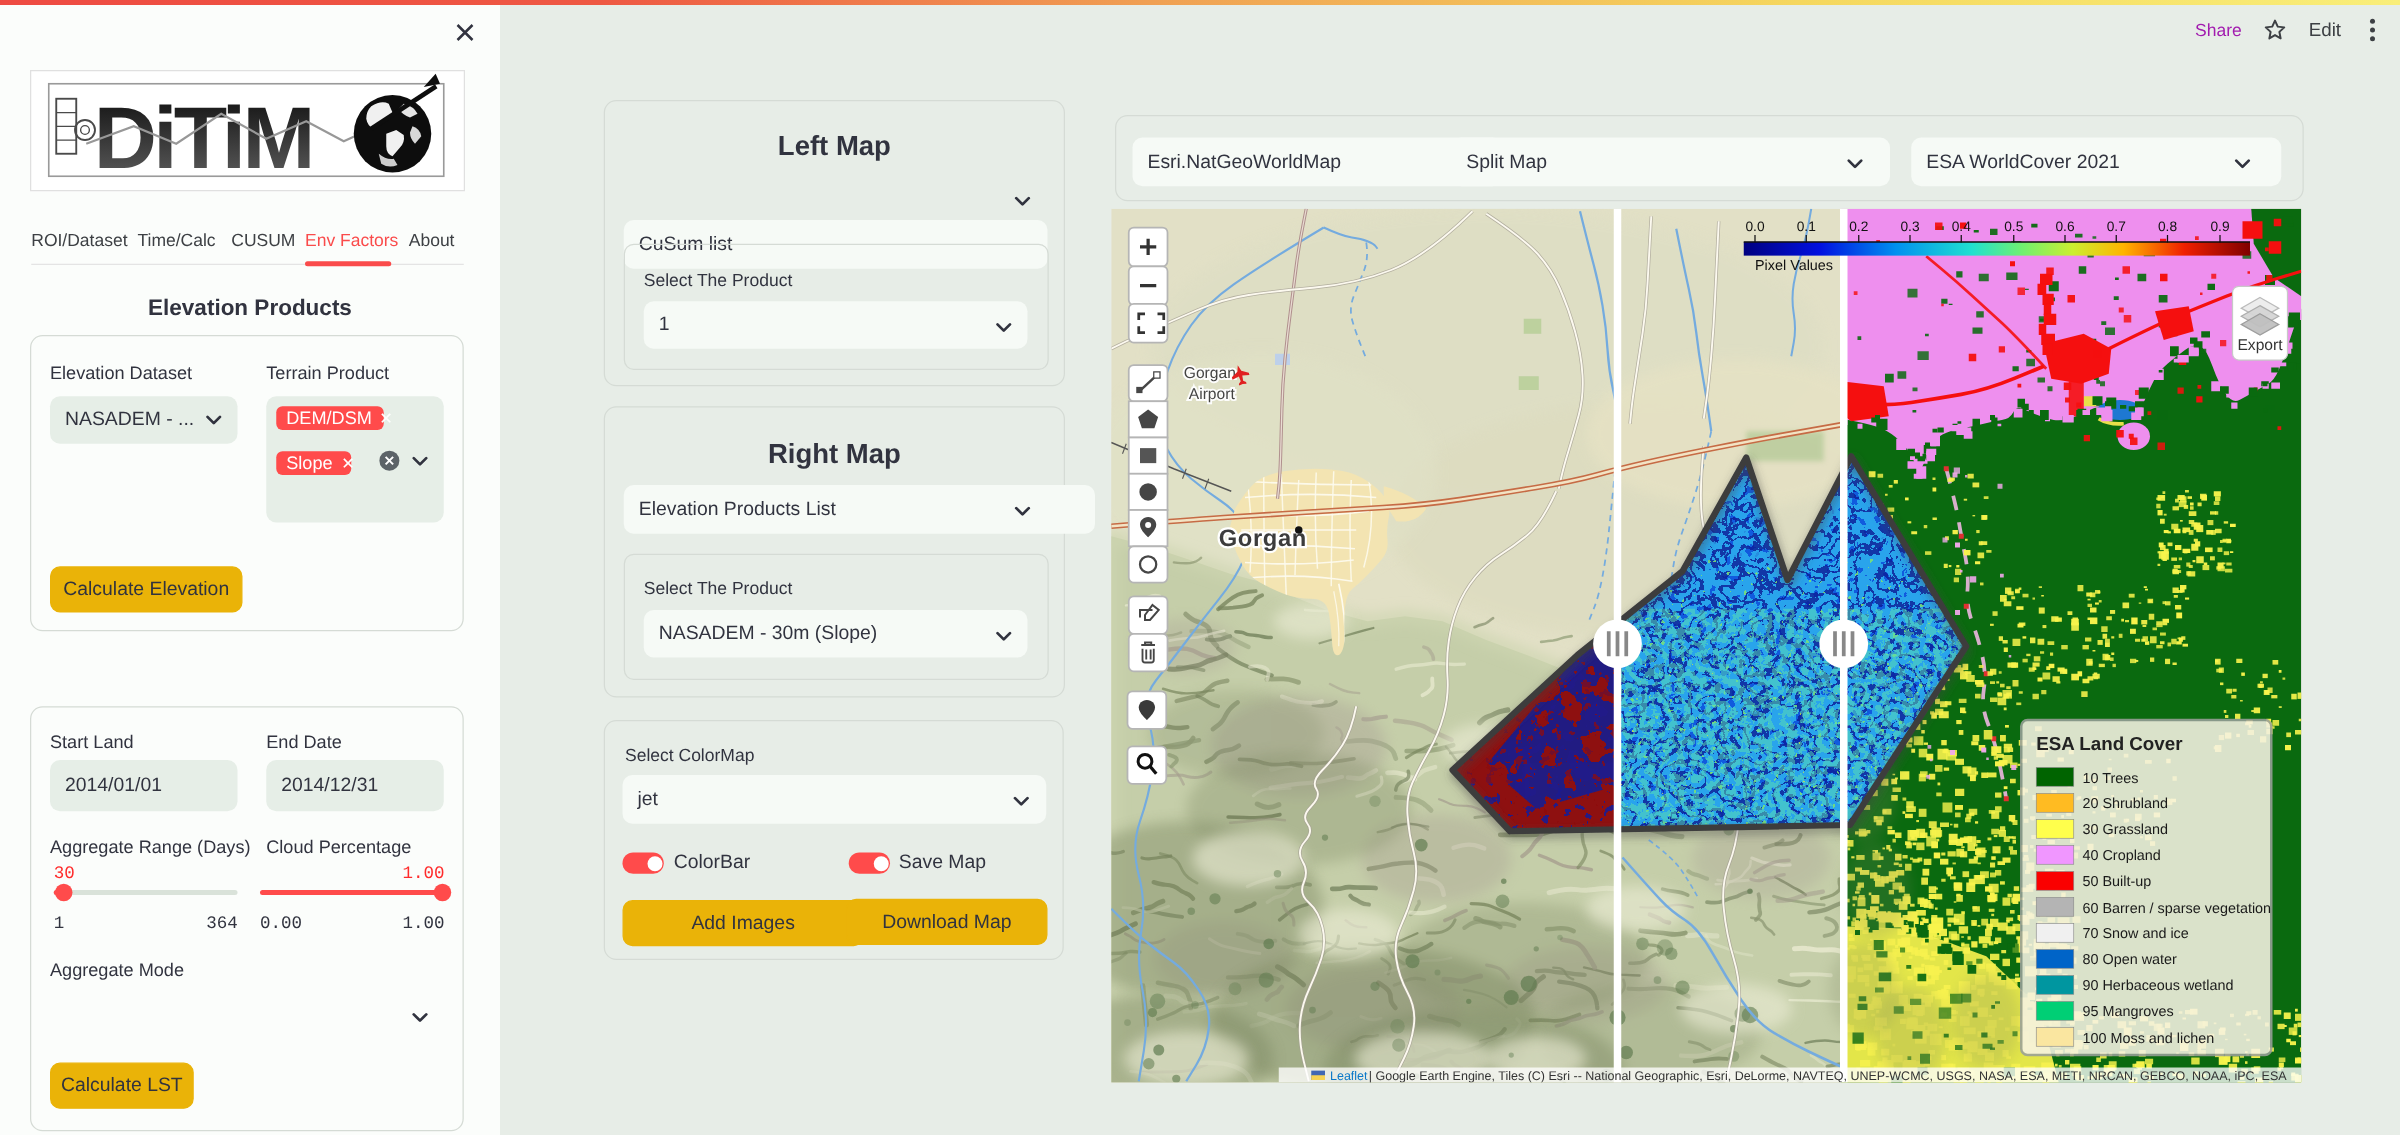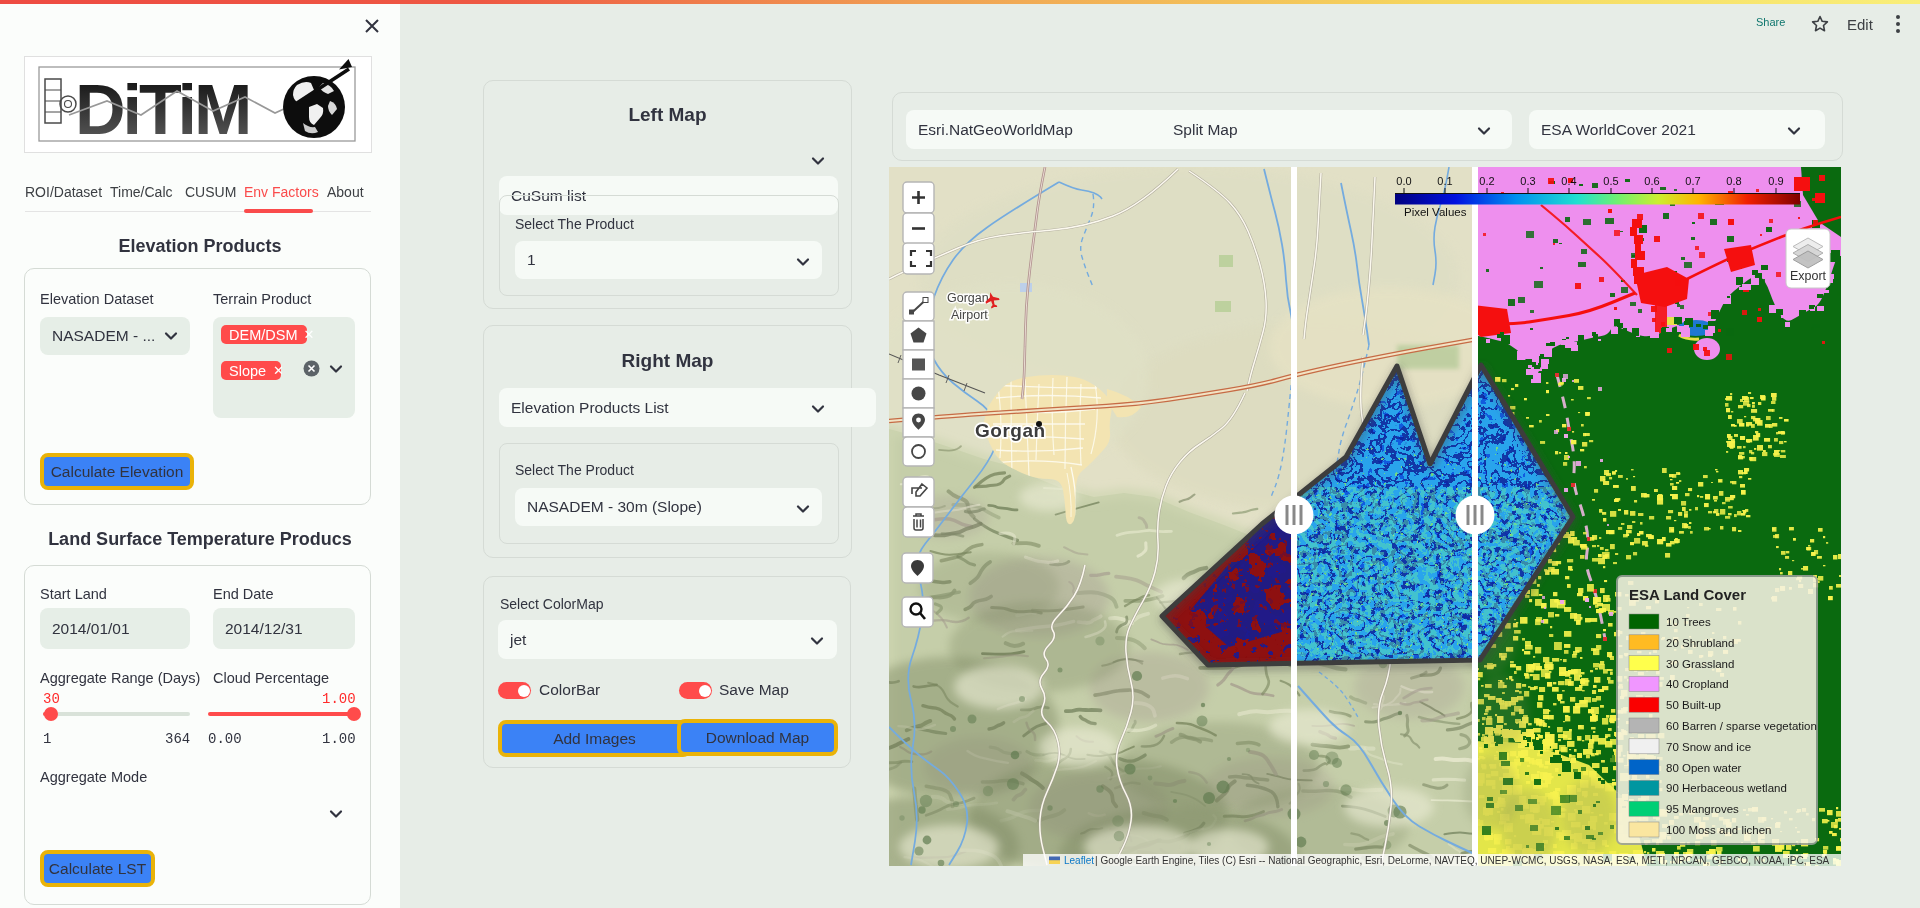--- a/index.html
+++ b/index.html
@@ -5,31 +5,31 @@
 html,body { width:1920px; height:908px; overflow:hidden; font-family:"Liberation Sans",sans-serif; color:#31333f; }
 body { background:#e7ede7; position:relative; }
 .deco { position:absolute; left:0; top:0; width:1920px; height:4px; background:linear-gradient(90deg,#ee4b42 0%,#ee5843 25%,#f0a053 48%,#f5d75e 75%,#f9ee79 100%); z-index:50; }
 .sidebar { position:absolute; left:0; top:0; width:400px; height:908px; background:#fbfdfb; z-index:5; }
 .label { font-size:14.5px; color:#31333f; }
 .sel { position:absolute; border-radius:8px; }
 .sel-dark { background:#e6eee7; }
 .sel-light { background:#f6faf6; }
 .sel .txt { position:absolute; left:12px; top:50%; transform:translateY(-50%); font-size:15.5px; white-space:nowrap; }
 .card { position:absolute; border:1px solid #d5dbd5; border-radius:10px; }
-.btn { position:absolute; background:#3b82f6; border:4px solid #eab308; border-radius:8px; display:flex; align-items:center; justify-content:center; font-size:15.5px; color:#31333f; }
+.btn { position:absolute; background:#eab308; border:1px solid #eab308; border-radius:8px; display:flex; align-items:center; justify-content:center; font-size:15.5px; color:#31333f; }
 .mono { font-family:"Liberation Mono",monospace; }
 .red { color:#ff2b2b; }
-.ctitle { position:absolute; width:100%; text-align:center; font-weight:bold; font-size:19px; }
+.ctitle { position:absolute; width:100%; text-align:center; font-weight:bold; font-size:22px; }
 .tag { position:absolute; background:#ff4b4b; color:#fff; border-radius:5px; font-size:14.5px; display:flex; align-items:center; padding:0 8px; height:19px; }
 </style></head>
 <body>
 <div class="deco"></div>
 
 <div style="position:absolute;left:1740px;top:10px;width:170px;height:28px;z-index:4;">
-  <span style="position:absolute;left:16px;top:6px;font-size:11px;color:#0f766e">Share</span>
+  <span style="position:absolute;left:16px;top:6px;font-size:14px;color:#a21caf">Share</span>
   <svg style="position:absolute;left:70px;top:4px" width="20" height="20" viewBox="0 0 20 20">
       <path d="M10 2.5 l2.2 4.8 5.2 .6 -3.9 3.6 1 5.2 -4.5 -2.6 -4.5 2.6 1 -5.2 -3.9 -3.6 5.2 -.6 z" fill="none" stroke="#3d4044" stroke-width="1.6" stroke-linejoin="round"></path>
     </svg>
   <span style="position:absolute;left:107px;top:6px;font-size:15px;color:#3d4044">Edit</span>
   <svg style="position:absolute;left:148px;top:3px" width="20" height="22" viewBox="0 0 20 22">
       <g fill="#3d4044">
         <circle cx="10" cy="4" r="2"></circle>
         <circle cx="10" cy="11" r="2"></circle>
         <circle cx="10" cy="18" r="2"></circle>
       </g>
@@ -95,21 +95,20 @@
   <div class="tag" style="left:221px;top:361px;width:60px;">Slope <span style="margin-left:7px;font-size:13px">✕</span></div>
   <svg style="position:absolute;left:303px;top:360px" width="17" height="17" viewBox="0 0 17 17">
       <circle cx="8.5" cy="8.5" r="8" fill="#5c6368"></circle>
       <path d="M5.5 5.5 l6 6 M11.5 5.5 l-6 6" stroke="#fff" stroke-width="1.6"></path>
     </svg>
   <svg style="position:absolute;left:328px;top:361px" width="16.0" height="16.0" viewBox="0 0 16 16">
       <path d="M3 5.5 L8 10.5 L13 5.5" stroke="#31333f" stroke-width="2.2" fill="none" stroke-linecap="round" stroke-linejoin="round"></path>
     </svg>
   <div class="btn" style="left:40px;top:453px;width:154px;height:37px;">Calculate Elevation</div>
 
-  <div style="position:absolute;left:0;top:529px;width:400px;text-align:center;font-weight:bold;font-size:18px;">Land Surface Temperature Producs</div>
 
   <div class="card" style="left:24px;top:565px;width:347px;height:340px;"></div>
   <div class="label" style="position:absolute;left:40px;top:586px;">Start Land</div>
   <div class="label" style="position:absolute;left:213px;top:586px;">End Date</div>
   <div class="sel sel-dark" style="left:40px;top:608px;width:150px;height:41px;">
       <span class="txt">2014/01/01</span>
     </div>
   <div class="sel sel-dark" style="left:213px;top:608px;width:142px;height:41px;">
       <span class="txt">2014/12/31</span>
     </div>

